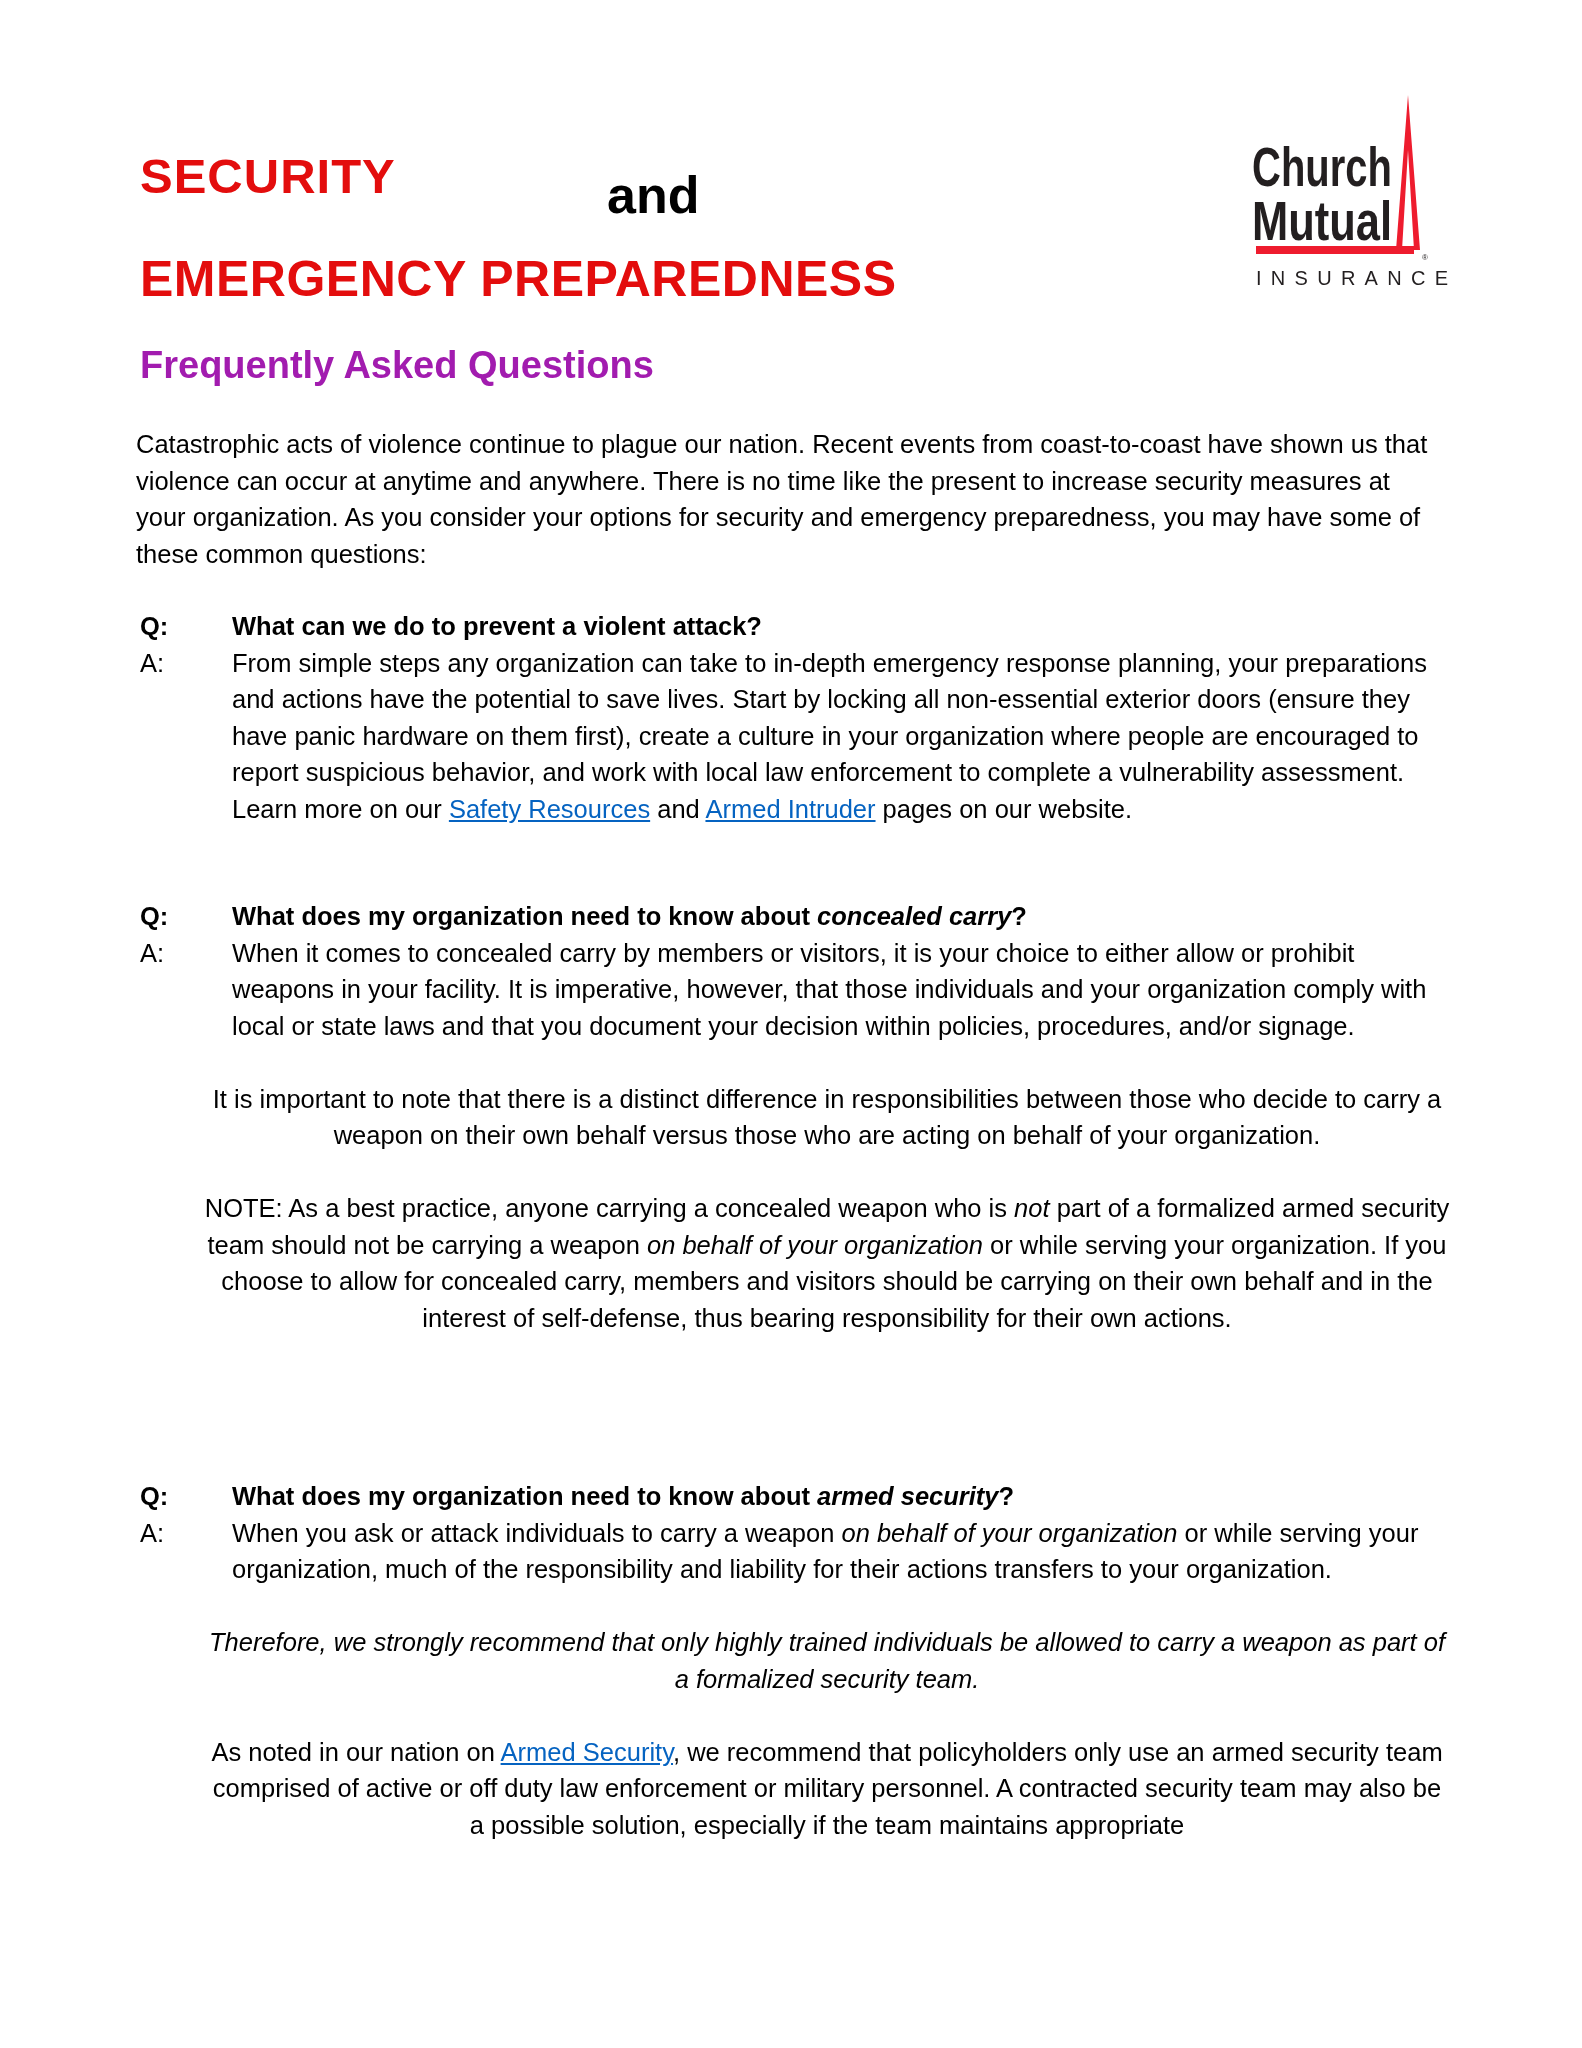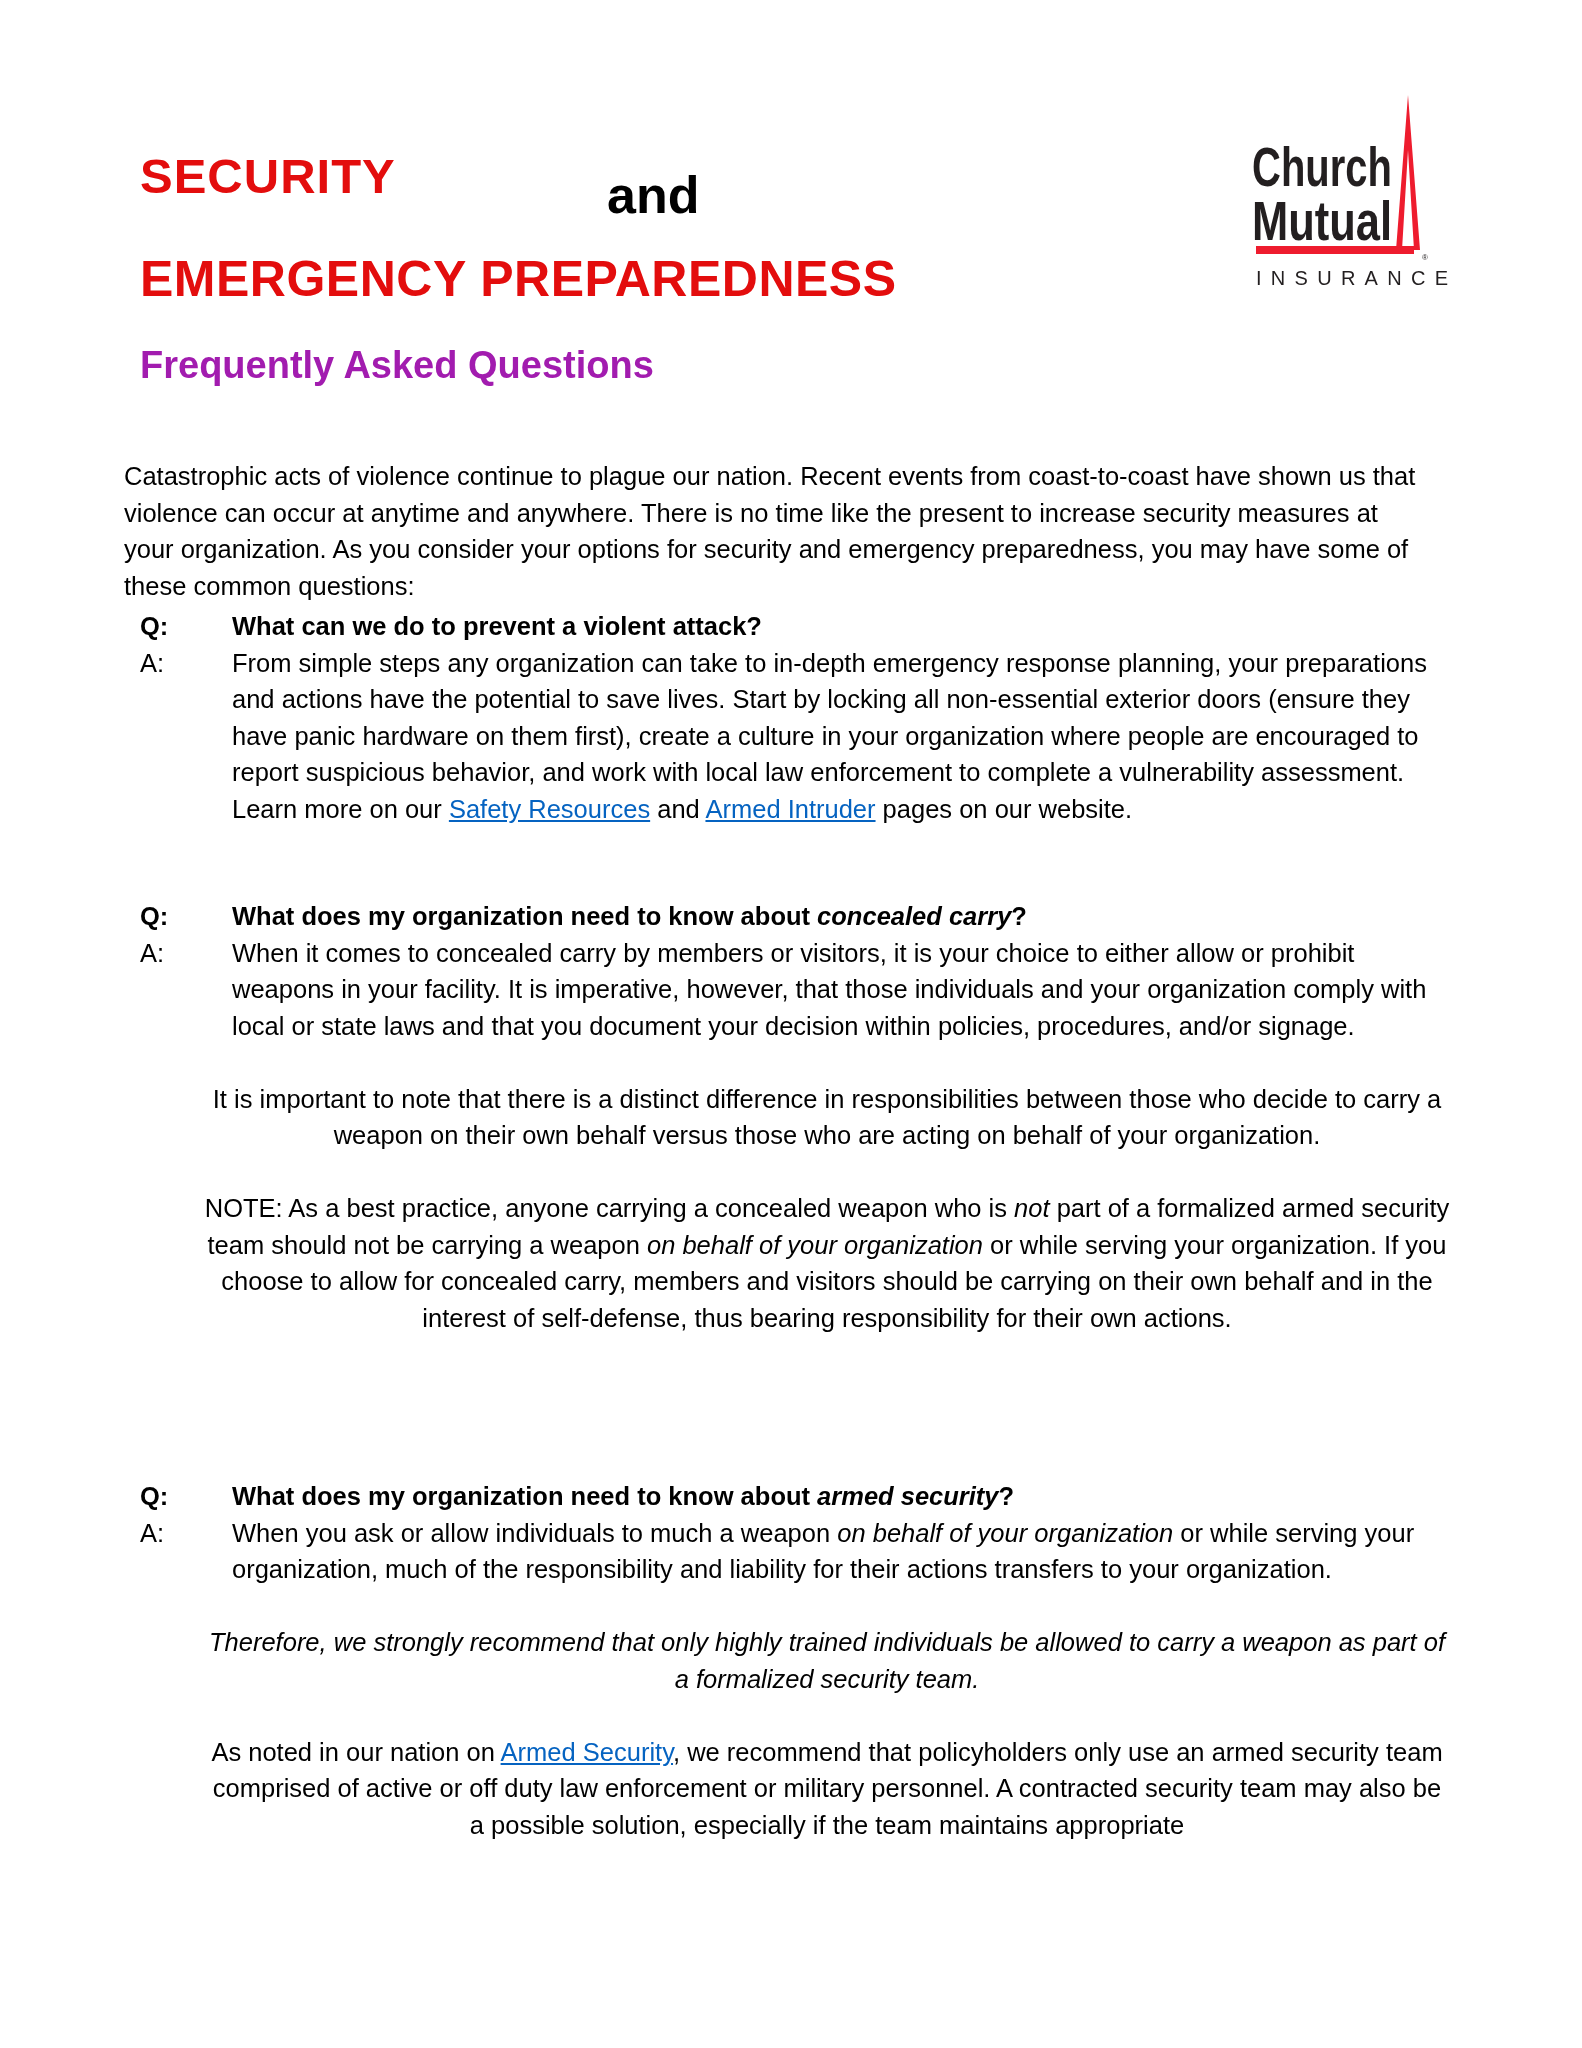--- a/index.html
+++ b/index.html
@@ -75,27 +75,26 @@
       left: 1220px;
       top: 90px;
       width: 230px;
       height: 200px;
     }
     .logo svg { display: block; }
 
     
     .body-text {
       position: absolute;
-      left: 124px;
+      left: 136px;
       width: 1300px;
       font-family: "Liberation Sans", sans-serif;
       font-size: 25.5px;
       line-height: 36.5px;
       color: #000000;
-      margin-top: 32px;
     }
     .intro { top: 426px; }
 
     .qa {
       position: absolute;
       left: 140px;
       width: 1310px;
       font-family: "Liberation Sans", sans-serif;
       font-size: 25.5px;
       line-height: 36.5px;
@@ -176,19 +175,19 @@
     <div class="qa-para"><span>NOTE: As a best practice, anyone carrying a concealed weapon who is </span><em>not</em><span> part of a formalized armed security team should not be carrying a weapon </span><em>on behalf of your organization</em><span> or while serving your organization.  If you choose to allow for concealed carry, members and visitors should be carrying on their own behalf and in the interest of self-defense, thus bearing responsibility for their own actions.</span></div>
   </div>
 
   <div class="qa qa3">
     <div class="qa-row qa-q">
       <span class="qa-marker">Q:</span>
       <span class="qa-text"><span>What does my organization need to know about </span><em>armed security</em><span>?</span></span>
     </div>
     <div class="qa-row qa-a">
       <span class="qa-marker">A:</span>
-      <span class="qa-text"><span>When you ask or allow individuals to much a weapon </span><em>on behalf of your organization</em><span> or while serving your organization, much of the responsibility and liability for their actions transfers to your organization.</span></span>
+      <span class="qa-text"><span>When you ask or attack individuals to carry a weapon </span><em>on behalf of your organization</em><span> or while serving your organization, much of the responsibility and liability for their actions transfers to your organization.</span></span>
     </div>
     <div class="qa-para"><em>Therefore, we strongly recommend that only highly trained individuals be allowed to carry a weapon as part of a formalized security team.</em></div>
     <div class="qa-para"><span>As noted in our nation on </span><a class="link">Armed Security</a><span>, we recommend that policyholders only use an armed security team comprised of active or off duty law enforcement or military personnel. A contracted security team may also be a possible solution, especially if the team maintains appropriate</span></div>
   </div>
 
 </div>
 
 </body></html>

